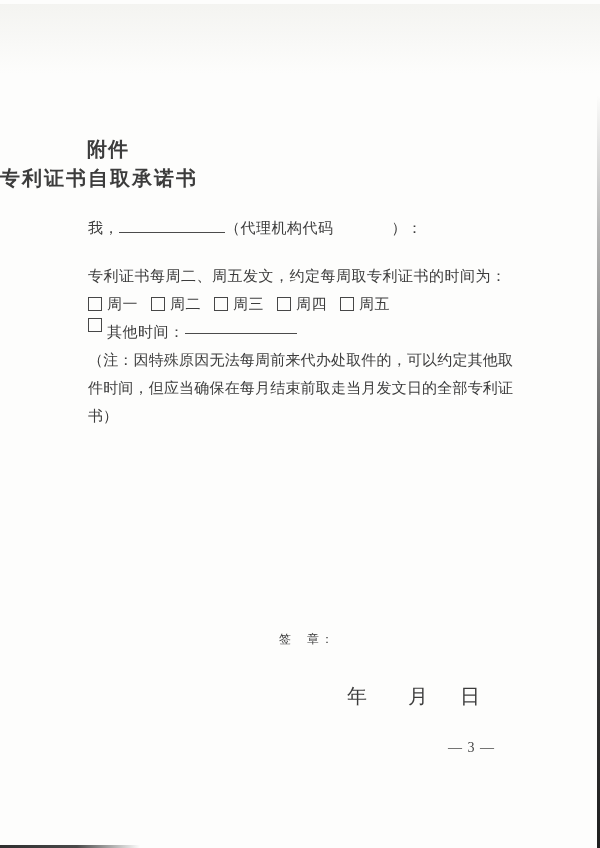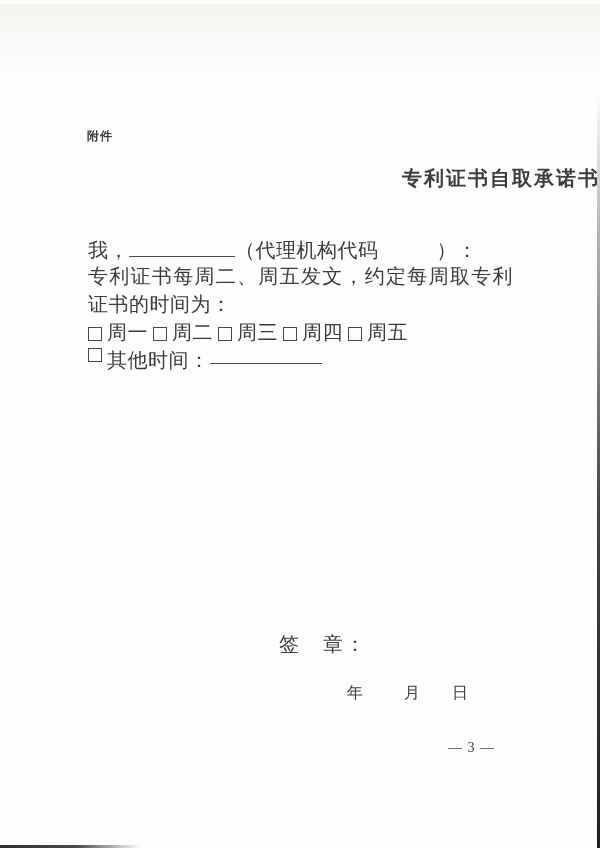--- a/index.html
+++ b/index.html
@@ -11,45 +11,45 @@
   }
   
   .scan-band{position:absolute;top:4px;left:0;right:0;height:70px;
     background:linear-gradient(to bottom, rgba(222,222,214,0.30), rgba(255,255,255,0));}
   
   .edge-right{position:absolute;top:95px;bottom:0;right:0;width:3px;
     background:linear-gradient(to bottom, rgba(90,90,90,0) 0%, rgba(95,95,95,0.45) 18%, rgba(48,48,48,0.9) 55%, #1f1f1f 100%);}
   .edge-bottom{position:absolute;left:0;bottom:0;height:3px;width:140px;
     background:linear-gradient(to right, #2e2e2e 0%, #4a4a4a 55%, rgba(120,120,120,0) 100%);}
 
-  .attachment{position:absolute;left:87px;top:128px;font-size:12px;font-weight:bold;letter-spacing:1px;}
-  .doc-title{position:absolute;left:0;right:0;top:165px;text-align:right;
+  .attachment{position:absolute;left:87px;top:136px;font-size:20px;font-weight:bold;letter-spacing:1px;}
+  .doc-title{position:absolute;left:0;right:0;top:165px;text-align:left;
     font-size:20px;font-weight:bold;letter-spacing:2px;}
 
-  .body-block{position:absolute;left:88px;top:236px;width:425px;
-    font-size:20px;line-height:28px;letter-spacing:0.5px;text-align:justify;}
+  .body-block{position:absolute;left:88px;top:214px;width:425px;
+    font-size:15px;line-height:28px;letter-spacing:0.5px;text-align:justify;}
   .body-block p{margin:0;}
   .indent{text-indent:2em;}
 
   .blank{display:inline-block;border-bottom:1px solid #4b4b4b;height:15px;vertical-align:baseline;}
   .blank.w106{width:106px;}
   .blank.w74{width:74px;}
   .blank.w112{width:112px;}
   .spacer58{display:inline-block;width:58px;}
 
-  .schedule{font-family:Liberation Mono, monospace;}
-  .weekday-row{display:flex;align-items:flex-start;gap:5px;white-space:nowrap;}
+  .schedule{margin-top:20px;}
+  .weekday-row{display:flex;align-items:flex-start;gap:13px;white-space:nowrap;}
   .wk{display:inline-flex;align-items:center;}
   .cb{display:inline-block;width:12px;height:12px;border:1.4px solid #474747;
     margin-right:5px;flex:0 0 auto;background:#fdfdfc;}
   .other-row{display:flex;white-space:nowrap;}
   .note{letter-spacing:0;}
 
-  .signature{position:absolute;left:279px;top:631px;font-size:20px;letter-spacing:2px;}
-  .date-line{position:absolute;left:347px;top:683px;font-size:16px;}
+  .signature{position:absolute;left:279px;top:631px;font-size:12px;letter-spacing:2px;}
+  .date-line{position:absolute;left:347px;top:683px;font-size:20px;}
   .date-line .yr{margin-right:41px;}
   .date-line .mo{margin-right:32px;}
   .page-num{position:absolute;left:448px;top:740px;font-size:14px;letter-spacing:1px;color:#444;}
 </style>
 </head>
 <body>
 
 <div class="sheet">
   <div class="scan-band"></div>
 
@@ -88,20 +88,21 @@
             <span>周五</span>
           </span>
       </div>
 
       <div class="other-row">
         <span class="cb"></span>
           <span>其他时间：</span>
           <span class="blank w112"></span>
       </div>
 
+      <p class="note">（注：因特殊原因无法每周前来代办处取件的，可以约定其他取件时间，但应当确保在每月结束前取走当月发文日的全部专利证书）</p>
     </div>
   </div>
 
   <div class="signature">签　章：</div>
 
   <div class="date-line">
     <span class="yr">年</span><span class="mo">月</span><span>日</span>
   </div>
 
   <div class="page-num">— 3 —</div>

